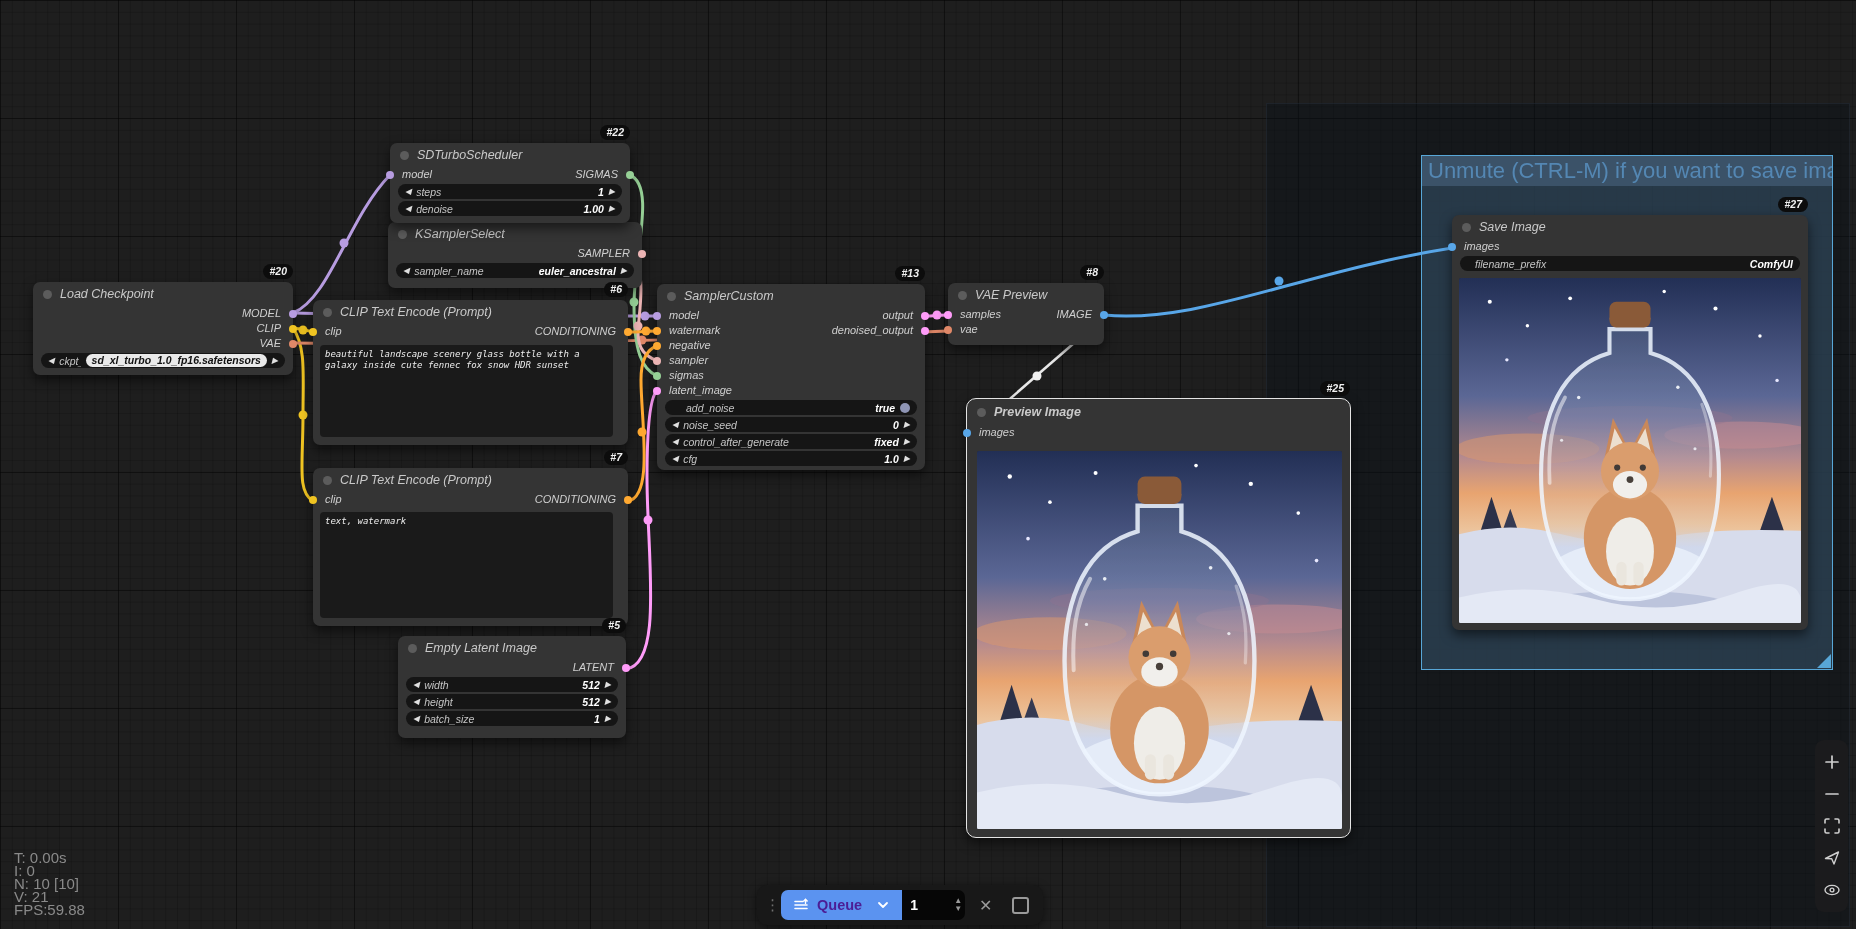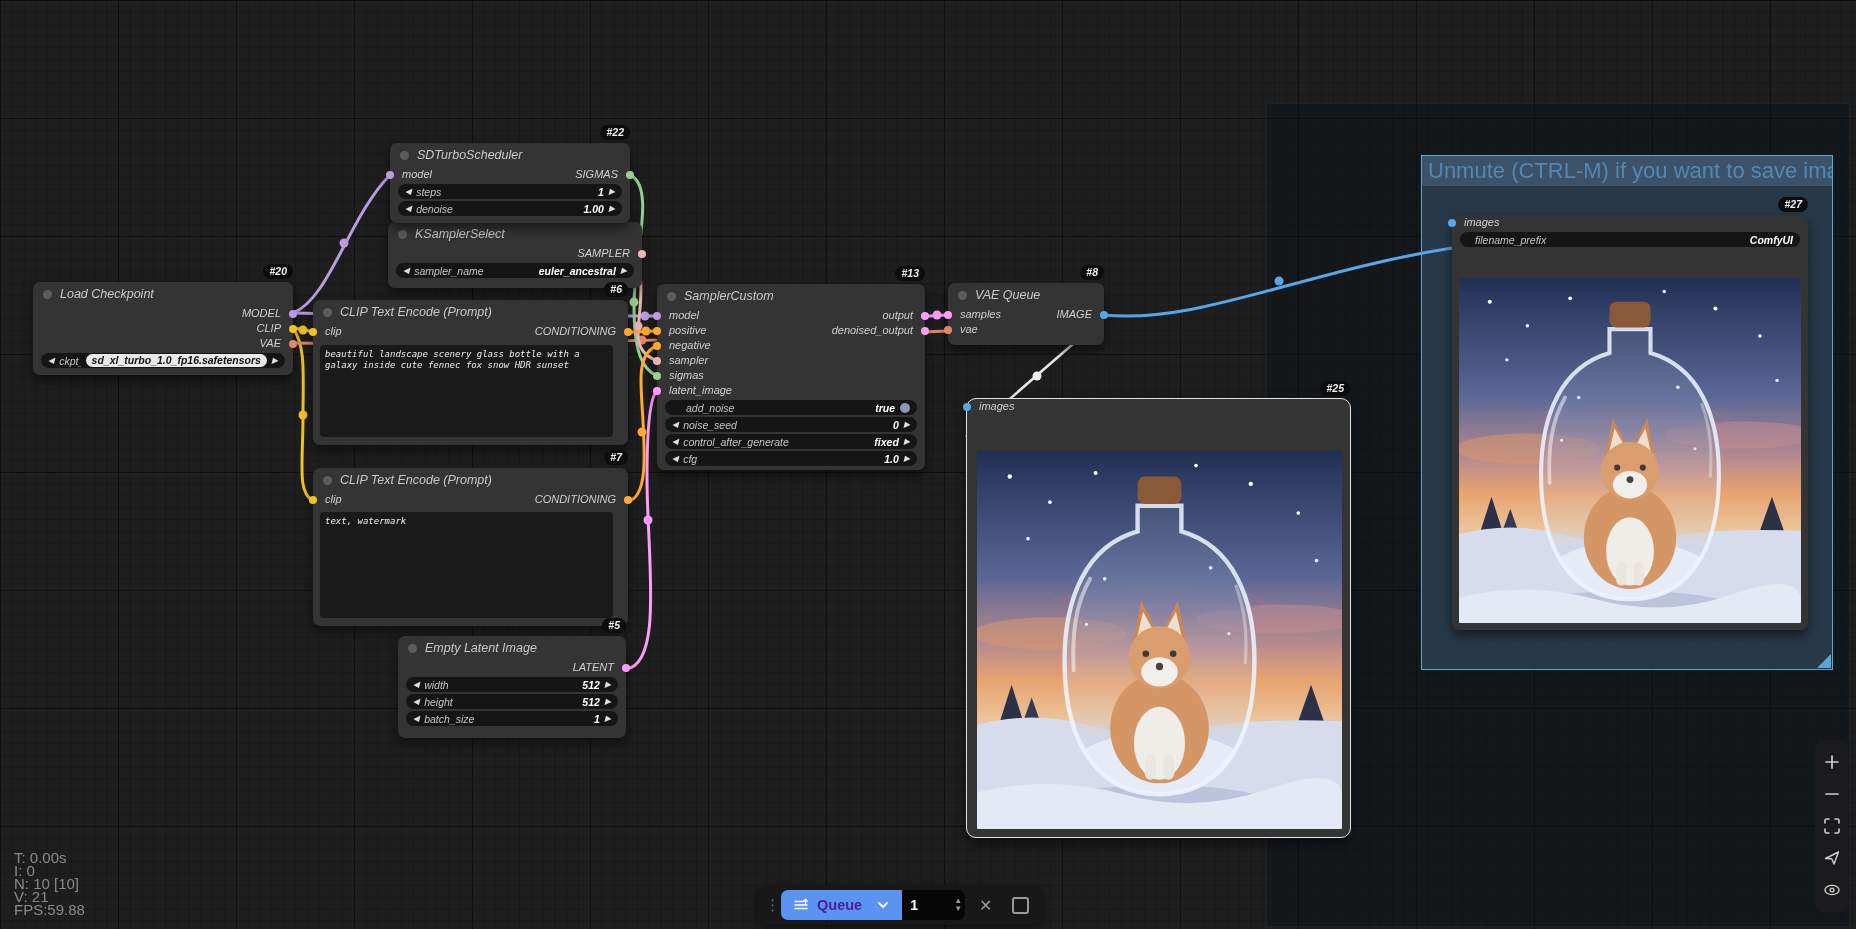--- a/index.html
+++ b/index.html
@@ -307,21 +307,21 @@
     <span class="tdot"></span>
     <span>SamplerCustom</span>
   </div>
   <div class="prow">
     <span class="pin">model</span>
         <span class="pdot l c-model"></span>
     <span class="pout">output</span>
         <span class="pdot r c-latent"></span>
   </div>
   <div class="prow">
-    <span class="pin">positive</span>
+    <span class="pin">watermark</span>
         <span class="pdot l c-cond"></span>
     <span class="pout">denoised_output</span>
         <span class="pdot r c-latent"></span>
   </div>
   <div class="prow">
         <span class="pin">negative</span>
         <span class="pdot l c-cond"></span>
       </div>
   <div class="prow">
         <span class="pin">sampler</span>
@@ -357,47 +357,55 @@
     <span class="wlabel">cfg</span>
     <span class="wval">1.0</span>
     <span class="warr">▶</span>
   </div>
 </div>
 
 <div class="node" style="left:948px;top:283px;width:156px;height:62px">
   <div class="badge">#8</div>
   <div class="ntitle">
     <span class="tdot"></span>
-    <span>VAE Queue</span>
+    <span>VAE Preview</span>
   </div>
   <div class="prow">
     <span class="pin">samples</span>
         <span class="pdot l c-latent"></span>
     <span class="pout">IMAGE</span>
         <span class="pdot r c-image"></span>
   </div>
   <div class="prow">
         <span class="pin">vae</span>
         <span class="pdot l c-vae"></span>
       </div>
 </div>
 
 <div class="node sel" style="left:966px;top:398px;width:385px;height:440px;border-radius:10px">
   <div class="badge">#25</div>
+  <div class="ntitle" style="height:26px;font-weight:bold">
+    <span class="tdot"></span>
+    <span>Preview Image</span>
+  </div>
   <div class="prow">
         <span class="pin">images</span>
         <span class="pdot l c-image"></span>
       </div>
   <svg class="pic" style="left:10px;top:52px;width:365px;height:378px" viewBox="0 0 200 207" preserveAspectRatio="xMidYMid slice">
         <use href="#foxscene"></use>
       </svg>
 </div>
 
 <div class="node" style="left:1452px;top:215px;width:356px;height:415px">
   <div class="badge">#27</div>
+  <div class="ntitle">
+    <span class="tdot"></span>
+    <span>Save Image</span>
+  </div>
   <div class="prow">
         <span class="pin">images</span>
         <span class="pdot l c-image"></span>
       </div>
   <div class="widget">
     <span class="wlabel" style="padding-left:8px">filename_prefix</span>
     <span class="wval">ComfyUI</span>
   </div>
   <svg class="pic" style="left:7px;top:63px;width:342px;height:345px" viewBox="0 0 200 202" preserveAspectRatio="xMidYMid slice">
         <use href="#foxscene"></use>

